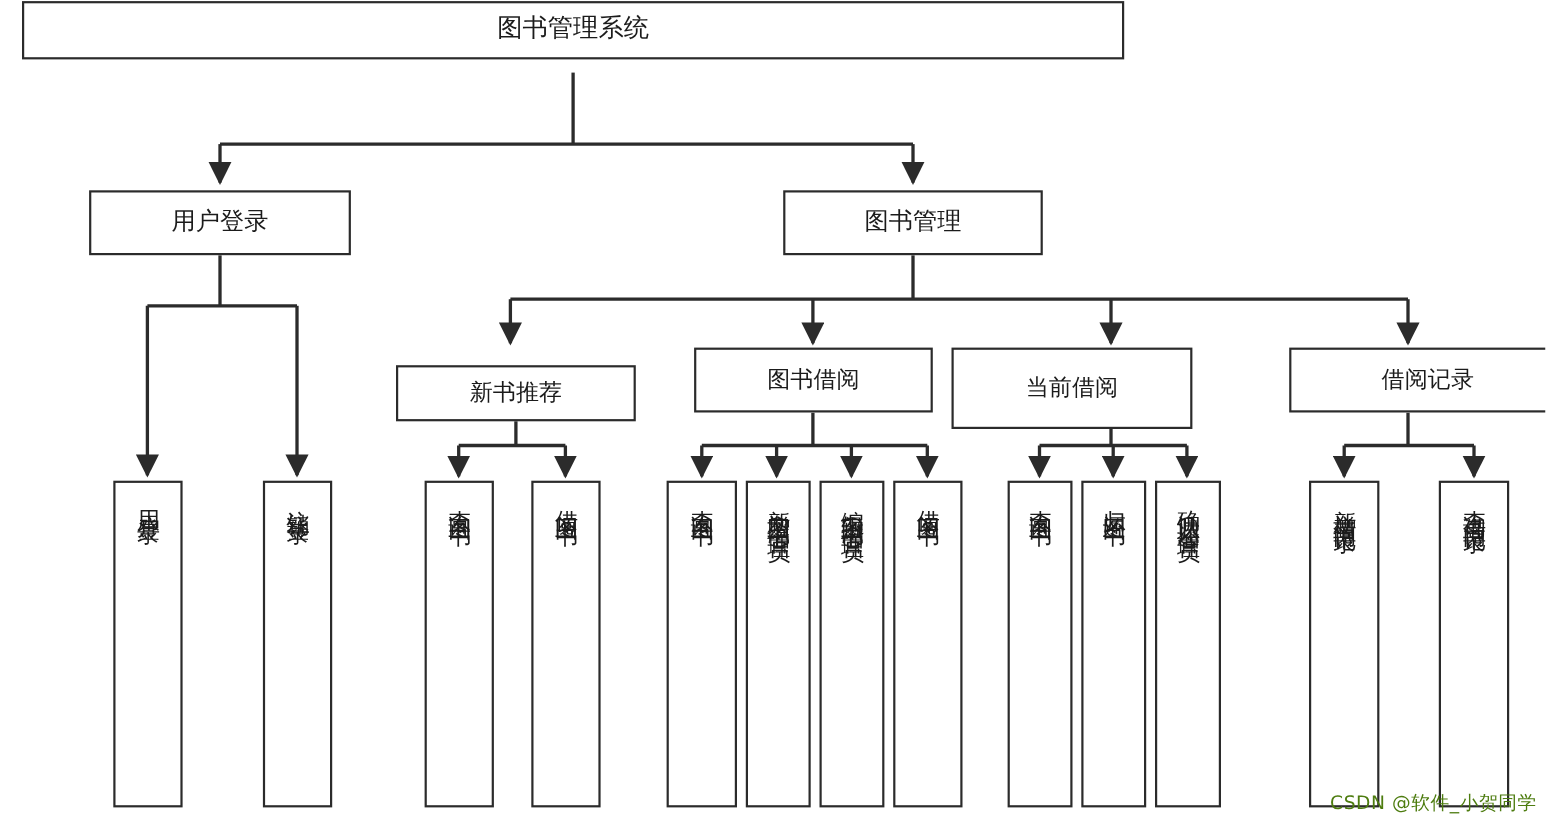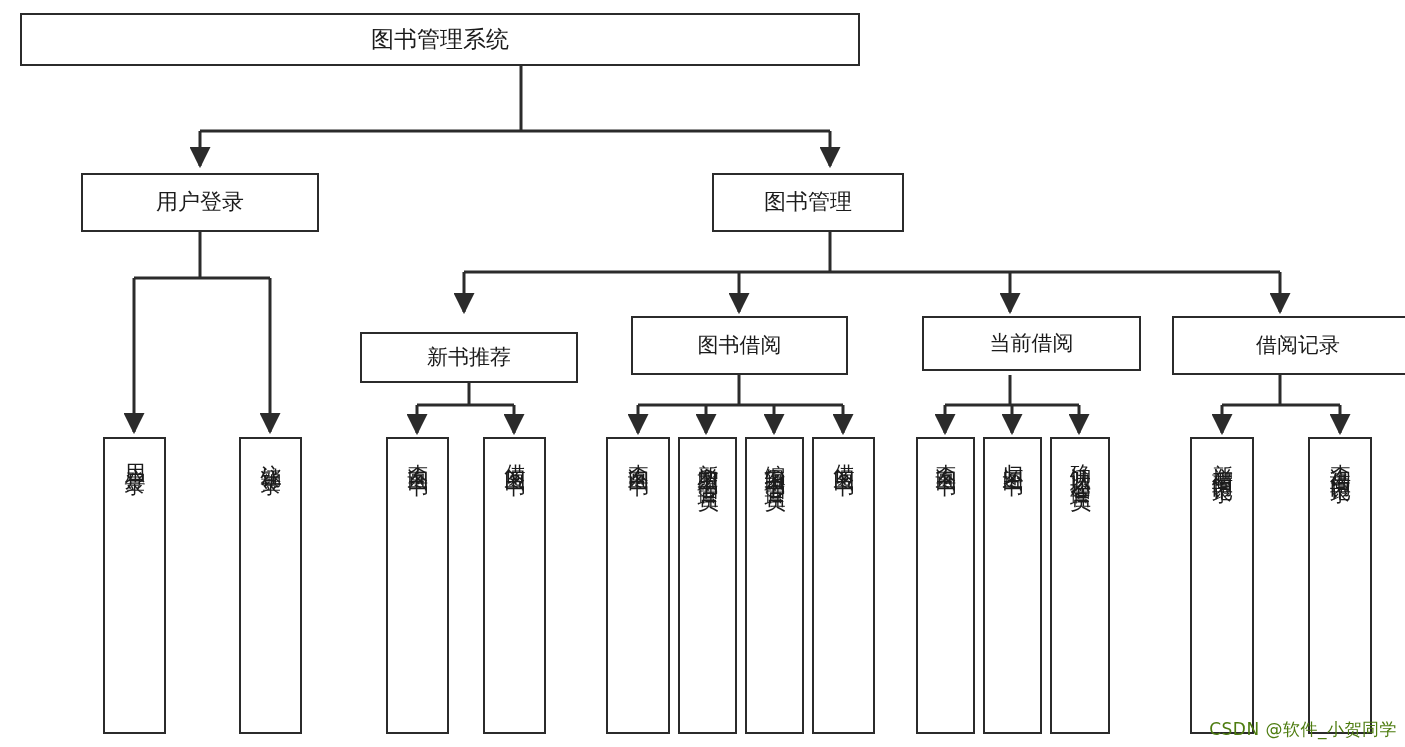--- a/index.html
+++ b/index.html
@@ -115,38 +115,38 @@
       <path d="M 1012 405 L 1012 433" marker-end="url(#arrow)"></path>
       <path d="M 1079 405 L 1079 433" marker-end="url(#arrow)"></path>
 
       <path d="M 1280 375 L 1280 405"></path>
       <path d="M 1222 405 L 1340 405"></path>
       <path d="M 1222 405 L 1222 433" marker-end="url(#arrow)"></path>
       <path d="M 1340 405 L 1340 433" marker-end="url(#arrow)"></path>
     </g>
   </svg>
 
-  <div class="node level-0" style="left:20px; top:13px; width:840px; height:53px;">
+  <div class="node level-0" style="left:20px; top:1px; width:1002px; height:53px;font-family:Liberation Mono, monospace;">
     <span class="node-label-h">图书管理系统</span>
   </div>
 
   <div class="node level-1" style="left:81px; top:173px; width:238px; height:59px;">
     <span class="node-label-h">用户登录</span>
   </div>
-  <div class="node level-1" style="left:712px; top:173px; width:192px; height:59px;">
+  <div class="node level-1" style="left:712px; top:173px; width:236px; height:59px;">
     <span class="node-label-h">图书管理</span>
   </div>
 
   <div class="node level-2" style="left:360px; top:332px; width:218px; height:51px;">
     <span class="node-label-h">新书推荐</span>
   </div>
   <div class="node level-2" style="left:631px; top:316px; width:217px; height:59px;align-items:center;">
     <span class="node-label-h">图书借阅</span>
   </div>
-  <div class="node level-2" style="left:922px; top:316px; width:219px; height:55px;">
+  <div class="node level-2" style="left:865px; top:316px; width:219px; height:74px;">
     <span class="node-label-h">当前借阅</span>
   </div>
   <div class="node level-2" style="left:1172px; top:316px; width:252px; height:59px;">
     <span class="node-label-h">借阅记录</span>
   </div>
 
   <div class="node leaf" style="left:103px; top:437px; width:63px; height:297px;">
     <span class="node-label-v">用户登录</span>
   </div>
   <div class="node leaf" style="left:239px; top:437px; width:63px; height:297px;">

